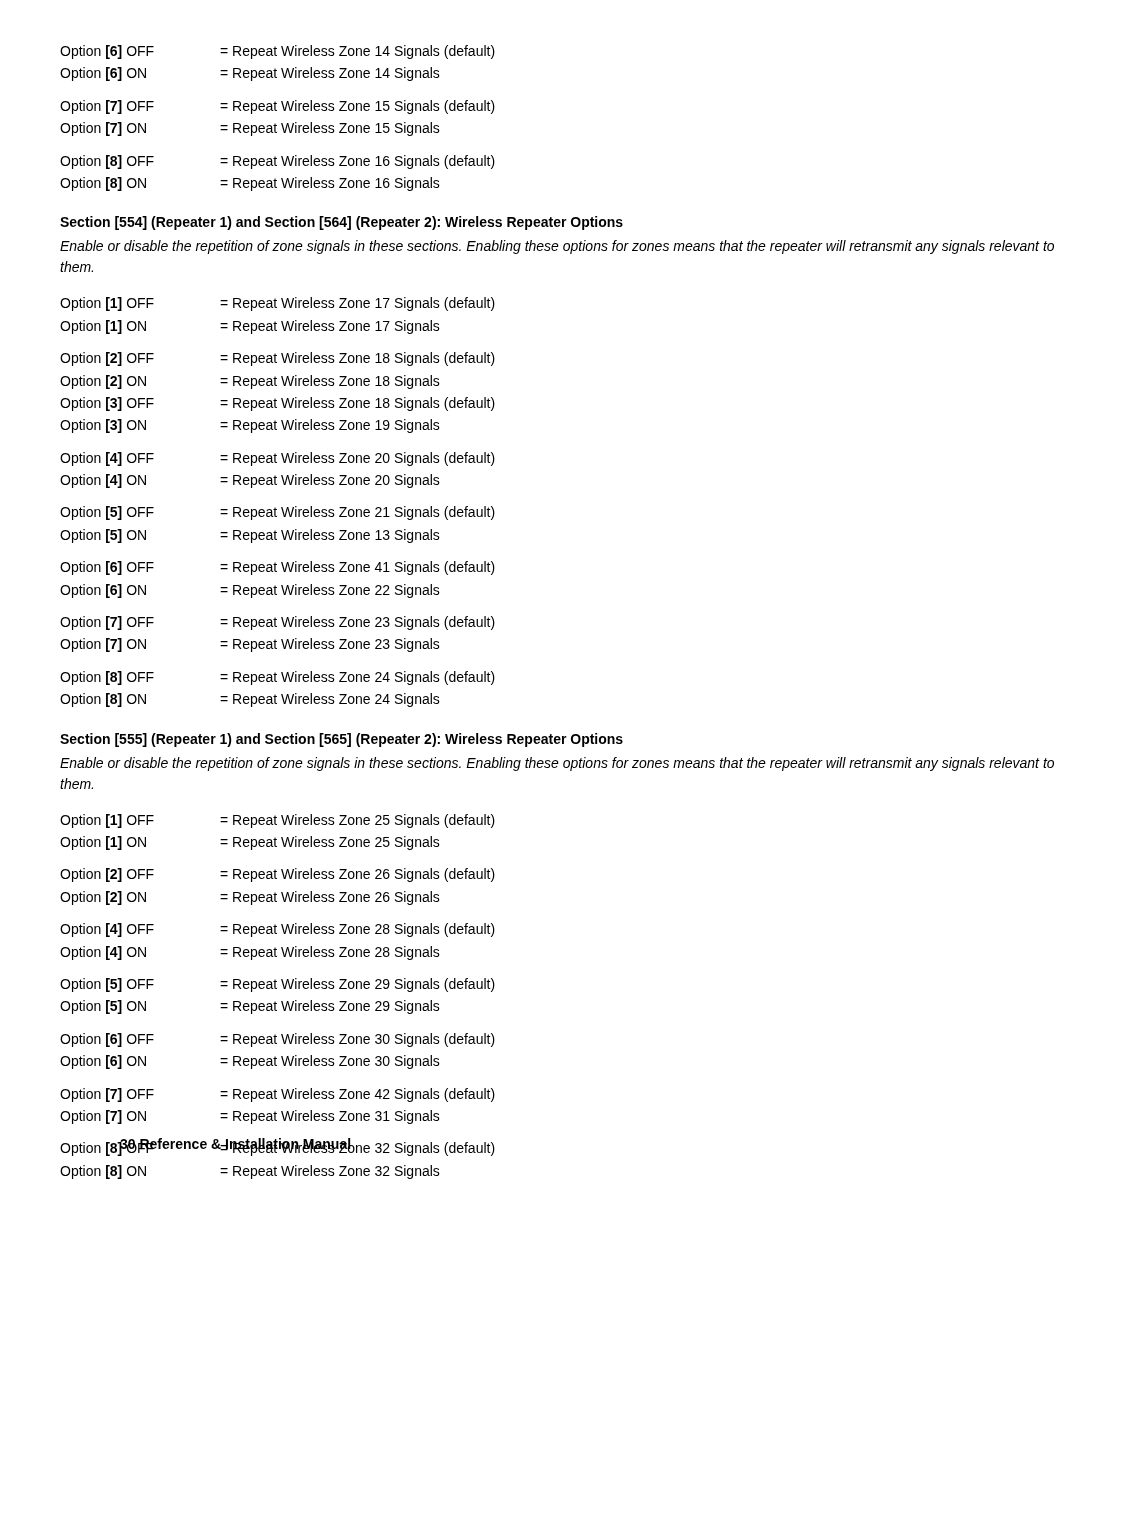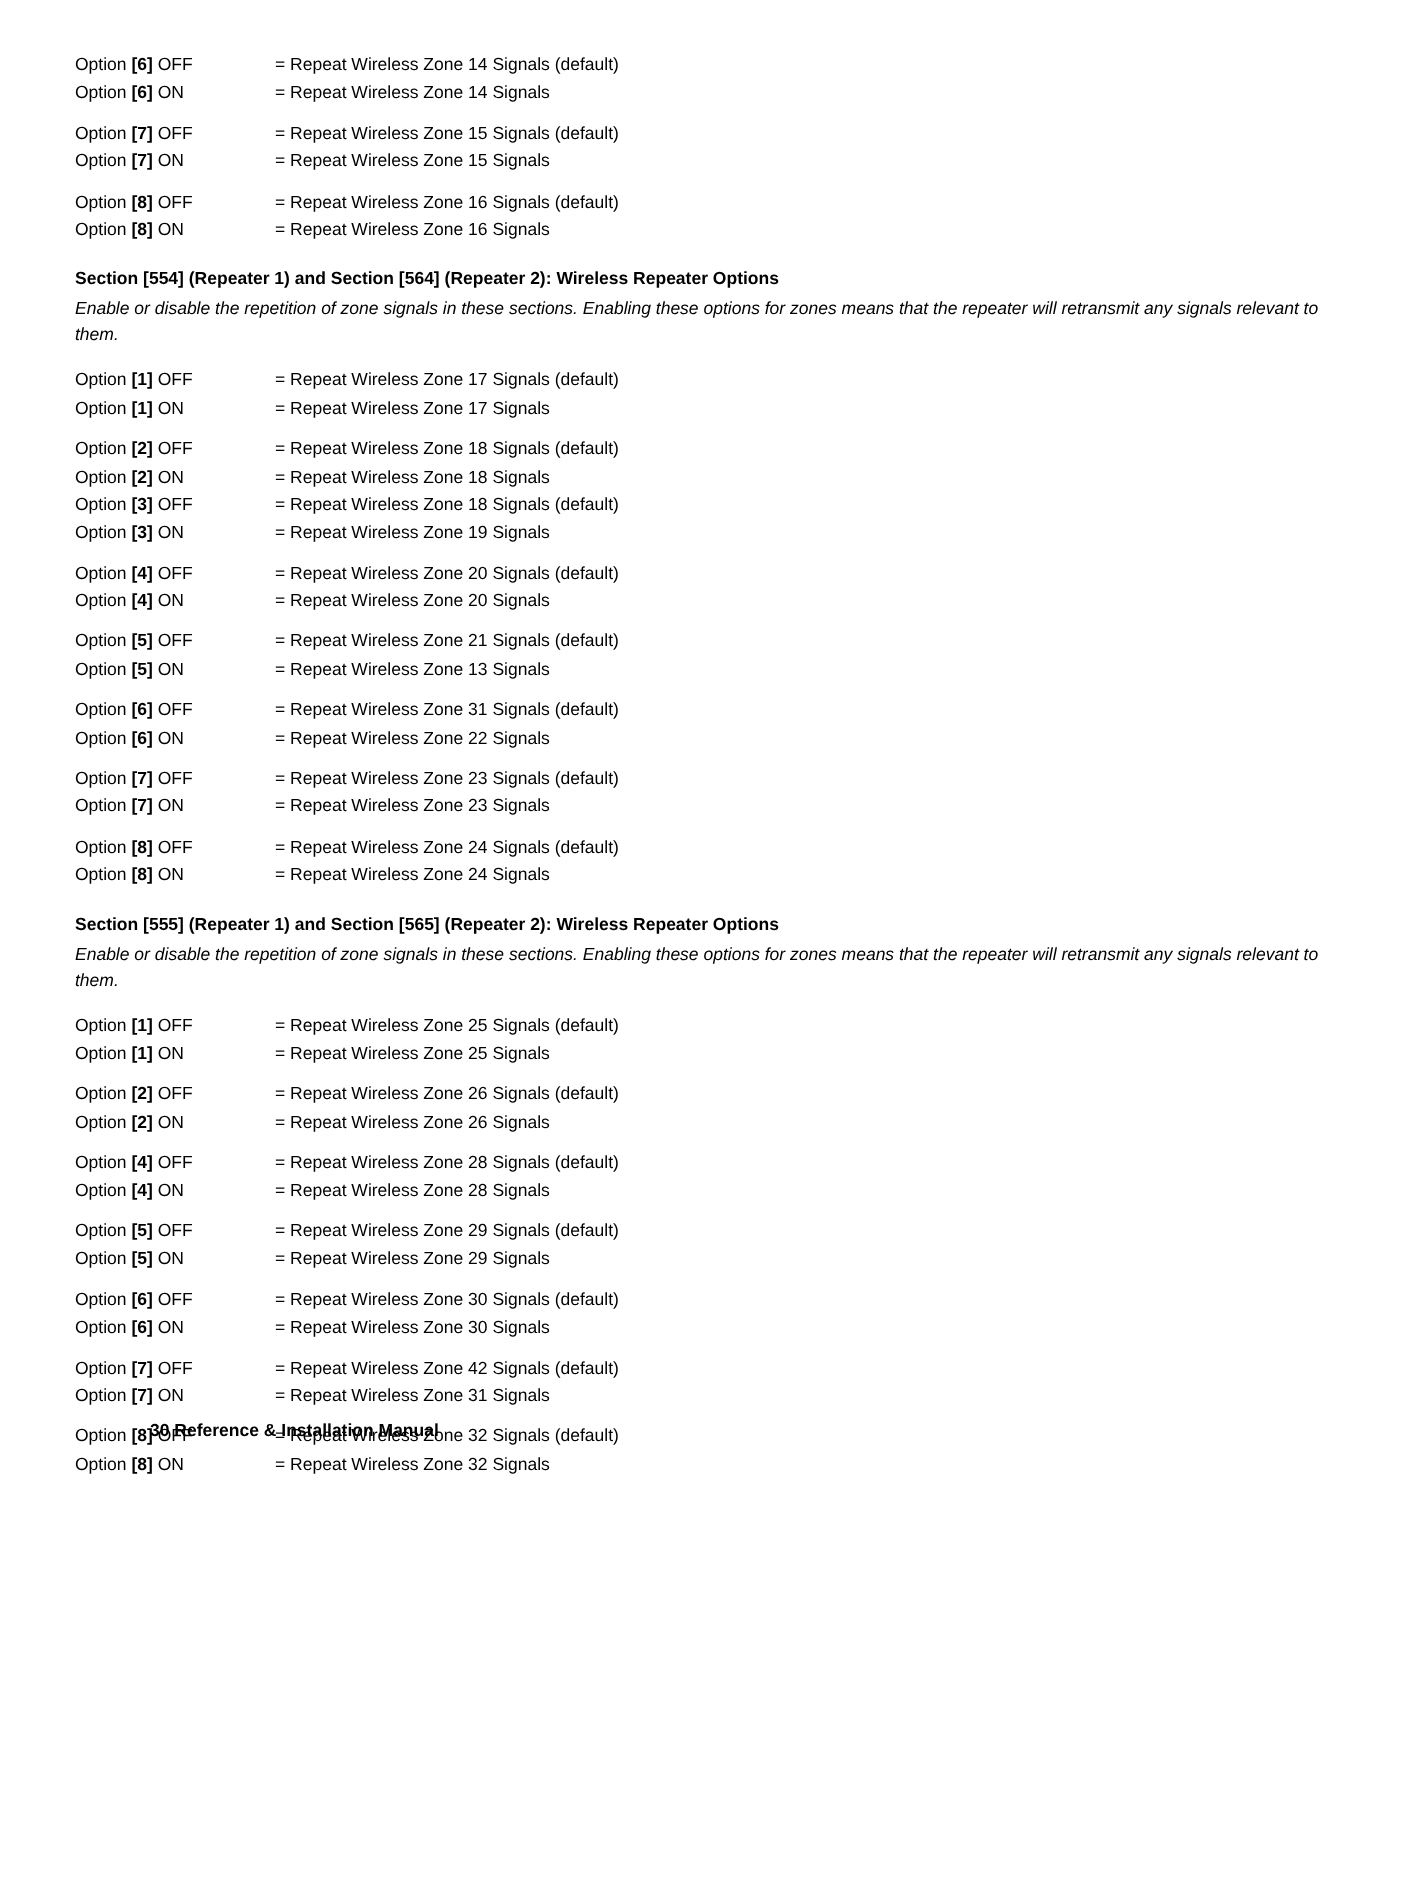--- a/index.html
+++ b/index.html
@@ -120,21 +120,21 @@
     <div class="option-line">
       <span class="option-key">Option <strong>[5]</strong> OFF</span><span class="option-value">= Repeat Wireless Zone 21 Signals (default)</span>
     </div>
     <div class="option-line">
       <span class="option-key">Option <strong>[5]</strong> ON</span><span class="option-value">= Repeat Wireless Zone 13 Signals</span>
     </div>
   </div>
 
   <div class="option-group">
     <div class="option-line">
-      <span class="option-key">Option <strong>[6]</strong> OFF</span><span class="option-value">= Repeat Wireless Zone 31 Signals (default)</span>
+      <span class="option-key">Option <strong>[6]</strong> OFF</span><span class="option-value">= Repeat Wireless Zone 41 Signals (default)</span>
     </div>
     <div class="option-line">
       <span class="option-key">Option <strong>[6]</strong> ON</span><span class="option-value">= Repeat Wireless Zone 22 Signals</span>
     </div>
   </div>
 
   <div class="option-group">
     <div class="option-line">
       <span class="option-key">Option <strong>[7]</strong> OFF</span><span class="option-value">= Repeat Wireless Zone 23 Signals (default)</span>
     </div>

